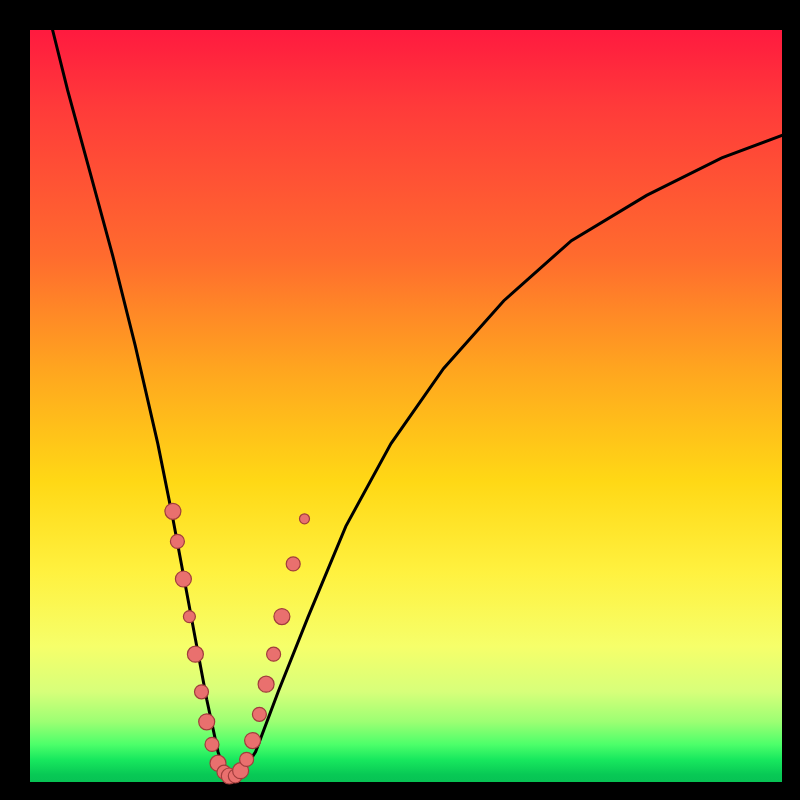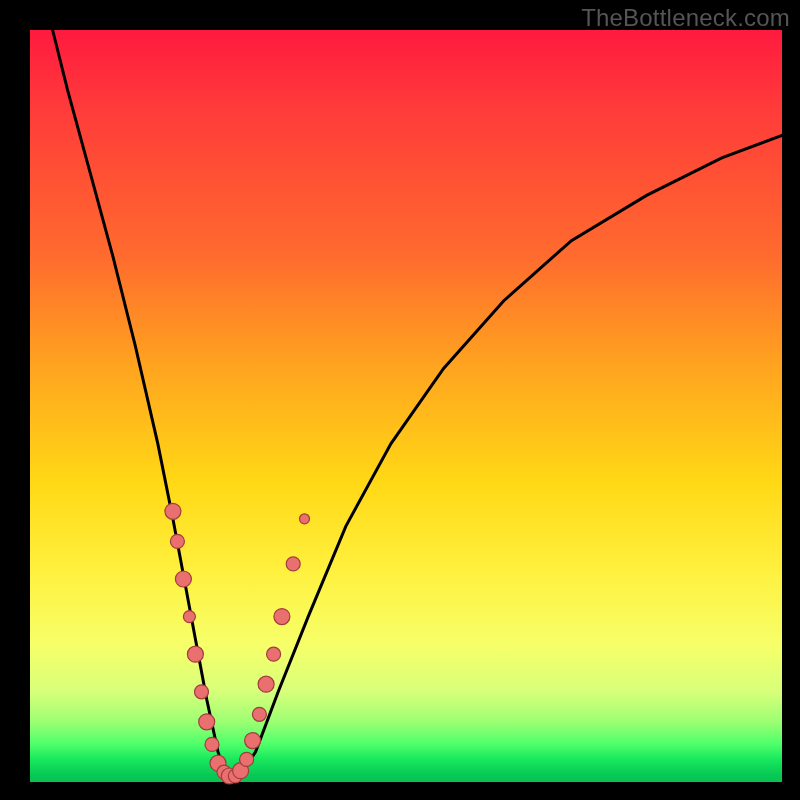--- a/index.html
+++ b/index.html
@@ -91,14 +91,13 @@
           <circle cx="222.6" cy="710.6" r="8" class="dot"></circle>
           <circle cx="229.4" cy="684.3" r="7" class="dot"></circle>
           <circle cx="236.1" cy="654.2" r="8" class="dot"></circle>
           <circle cx="243.6" cy="624.2" r="7" class="dot"></circle>
           <circle cx="251.9" cy="586.6" r="8" class="dot"></circle>
           <circle cx="263.2" cy="533.9" r="7" class="dot"></circle>
           <circle cx="274.5" cy="488.8" r="5" class="dot"></circle>
         </g>
     </svg>
   </div>
-  <div class="watermark">TheBottleneck.com</div>
 </div>
 
 </body></html>

